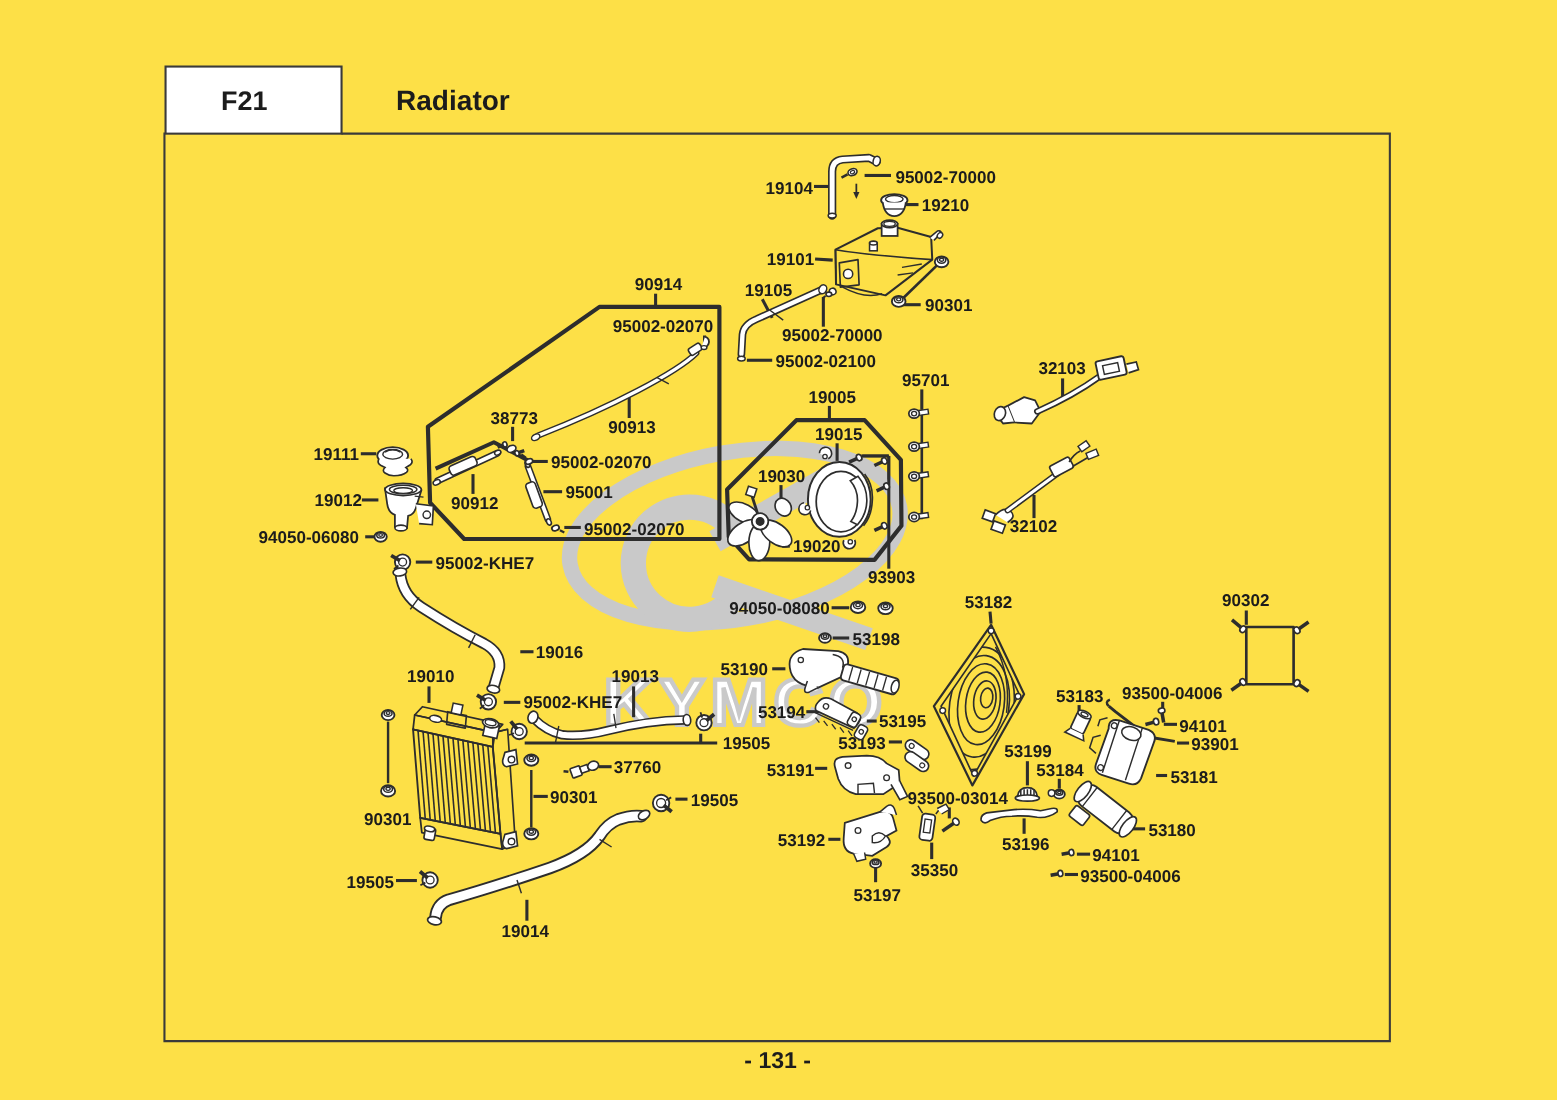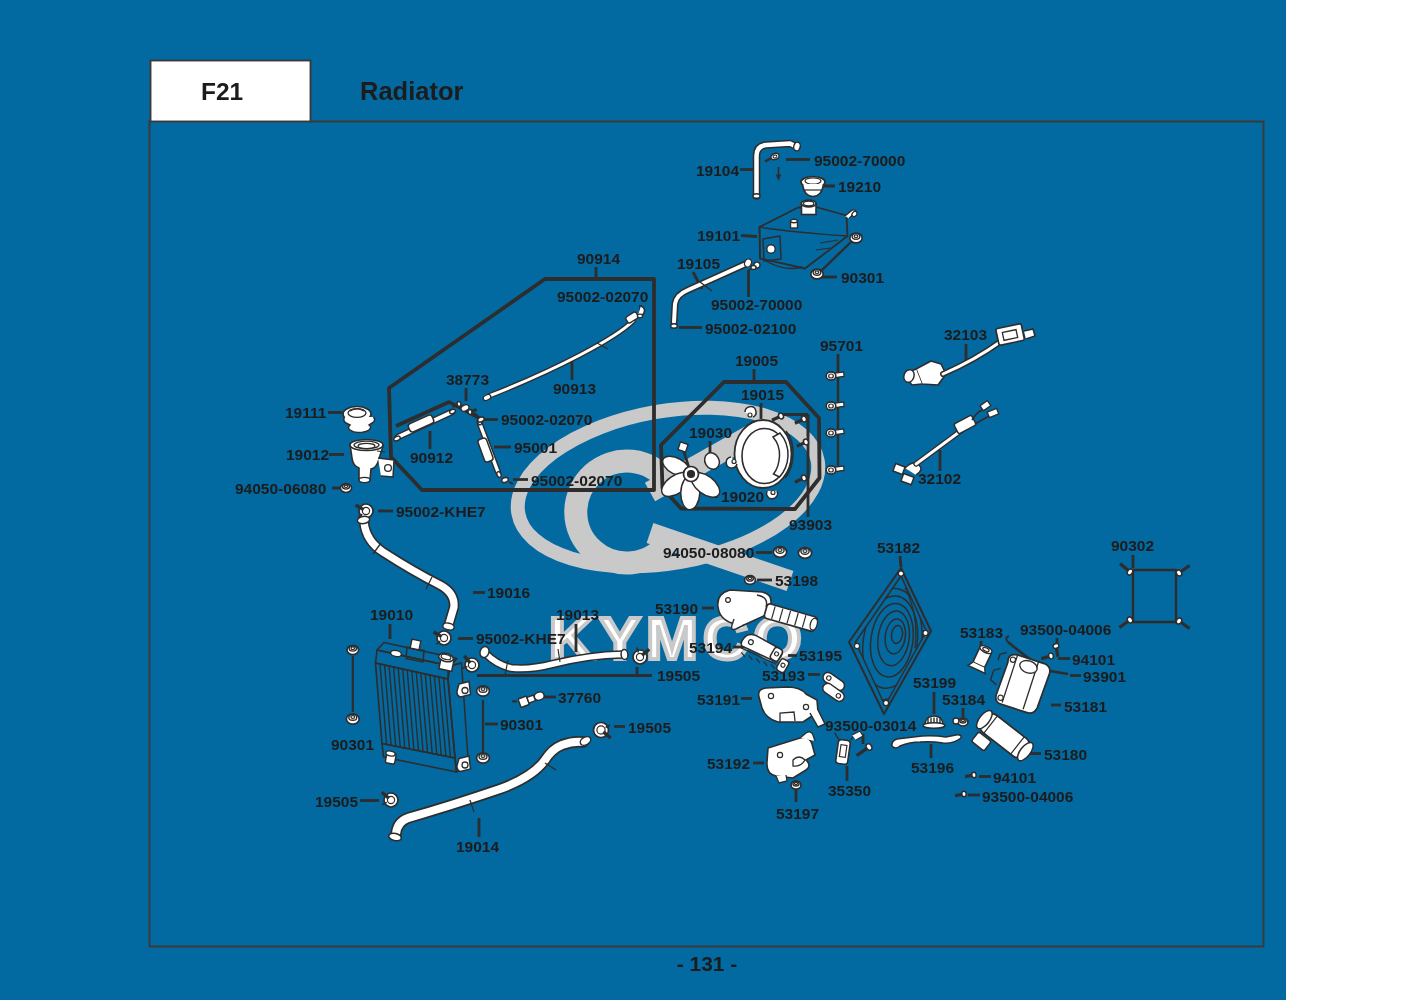--- a/index.html
+++ b/index.html
@@ -1,14 +1,14 @@
 <!DOCTYPE html>
 <html><head><meta charset="utf-8"><style>
 html,body{margin:0;padding:0;background:#ffffff;}
-#page{position:relative;width:1286px;height:1000px;background:#0369a1;font-family:"Liberation Sans",sans-serif;overflow:hidden;}
+#page{position:relative;width:1415px;height:1000px;background:#fde047;font-family:"Liberation Sans",sans-serif;overflow:hidden;}
 </style></head><body>
 <div id="page">
 <svg width="1415" height="1000" viewBox="0 0 1415 1000" font-family="Liberation Sans, sans-serif">
 
 <g>
         <rect x="150.5" y="60.5" width="160" height="61" fill="white" stroke="#3a3a3a" stroke-width="1.9"></rect>
       </g>
 
 <g>
         <text x="201" y="100" font-size="24.5" font-weight="bold" fill="#1c1c1c" text-anchor="start">F21</text>

